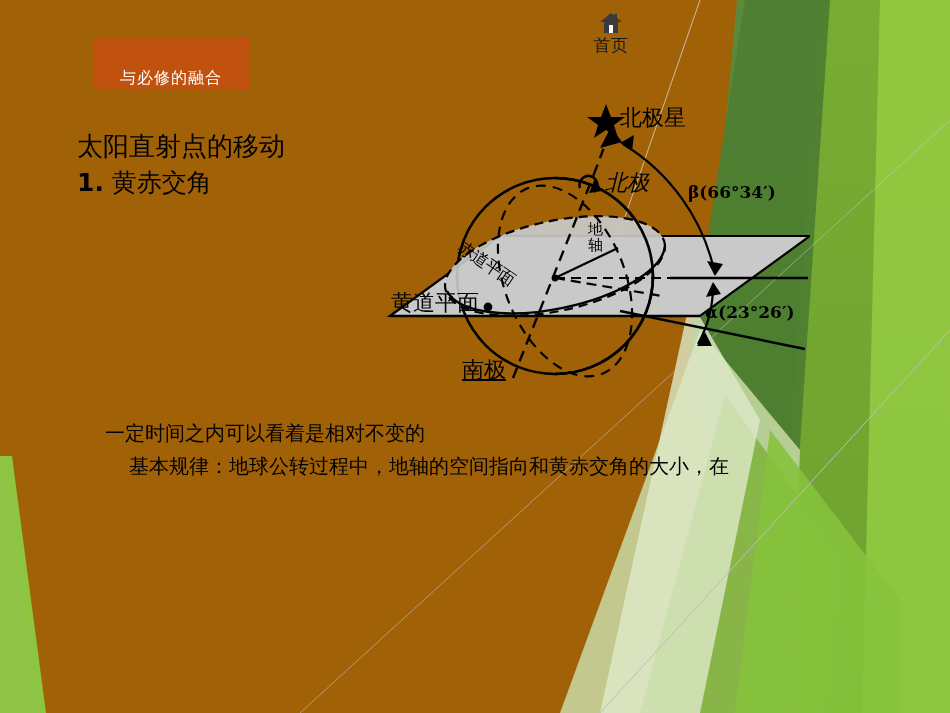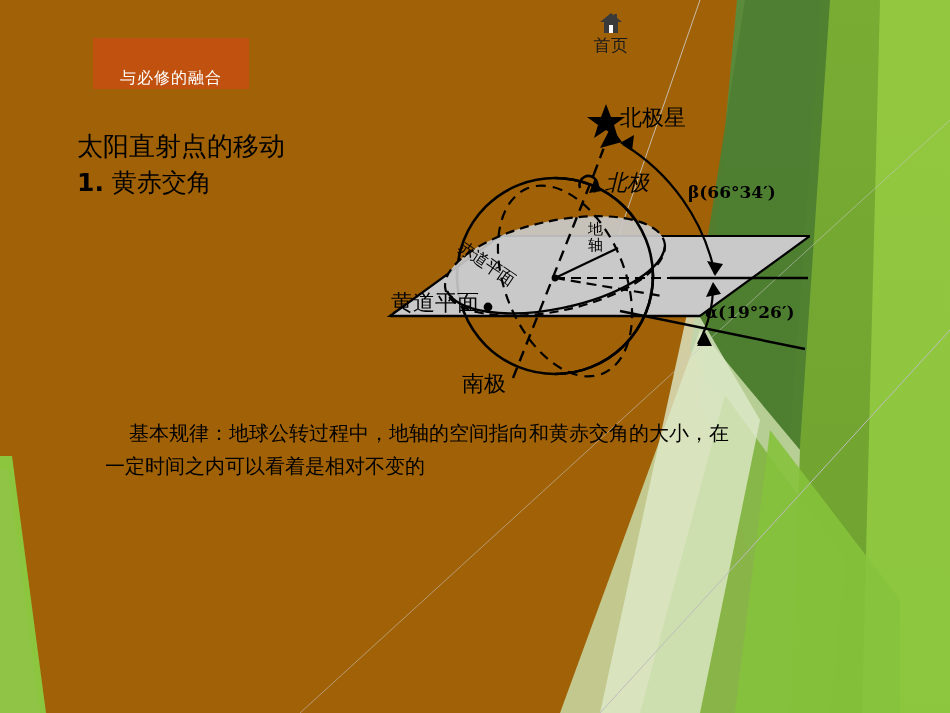--- a/index.html
+++ b/index.html
@@ -112,21 +112,21 @@
     font-weight: bold;
     font-size: 17px;
   }
   #lbl-polaris  { left: 240px; top: 7px; }
   #lbl-npole    { left: 225px; top: 72px; font-style: italic; }
   #lbl-axis     { left: 208px; top: 89px; width: 15px; line-height: 16px;
                   white-space: normal; font-size: 15px; letter-spacing: 0; margin-top: 36px; }
   #lbl-beta     { left: 308px; top: 86px; }
   #lbl-alpha    { left: 325px; top: 206px; }
   #lbl-ecliptic { left: 11px; top: 192px; }
-  #lbl-spole    { left: 82px; top: 273px; }
+  #lbl-spole    { left: 82px; top: 259px; text-decoration: underline; }
   #lbl-equator  {
     left: 86px; top: 140px;
     transform: rotate(34deg);
     transform-origin: left top;
     font-size: 17px;
     letter-spacing: -1px;
   }
 
   
   #body-text {
@@ -252,24 +252,24 @@
       <polygon points="333,186 326,201 341,198" fill="#000000"></polygon>
       <polygon points="317,250 325,236 332,250" fill="#000000"></polygon>
 
       <line x1="10" y1="220" x2="320" y2="220" stroke="#000000" stroke-width="2.4"></line>
     </svg>
 
     <span class="dlabel" id="lbl-polaris">北极星</span>
     <span class="dlabel" id="lbl-npole">北极</span>
     <span class="dlabel" id="lbl-axis">地轴</span>
     <span class="dlabel dlabel-serif" id="lbl-beta">β(66°34′)</span>
-    <span class="dlabel dlabel-serif" id="lbl-alpha">α(19°26′)</span>
+    <span class="dlabel dlabel-serif" id="lbl-alpha">α(23°26′)</span>
     <span class="dlabel" id="lbl-equator">赤道平面</span>
     <span class="dlabel" id="lbl-ecliptic">黄道平面</span>
     <span class="dlabel" id="lbl-spole">南极</span>
   </div>
 
   <div id="body-text">
+    <div class="line">一定时间之内可以看着是相对不变的</div>
     <div class="line indent">基本规律：地球公转过程中，地轴的空间指向和黄赤交角的大小，在</div>
-    <div class="line">一定时间之内可以看着是相对不变的</div>
   </div>
 
 </div>
 
 </body></html>

